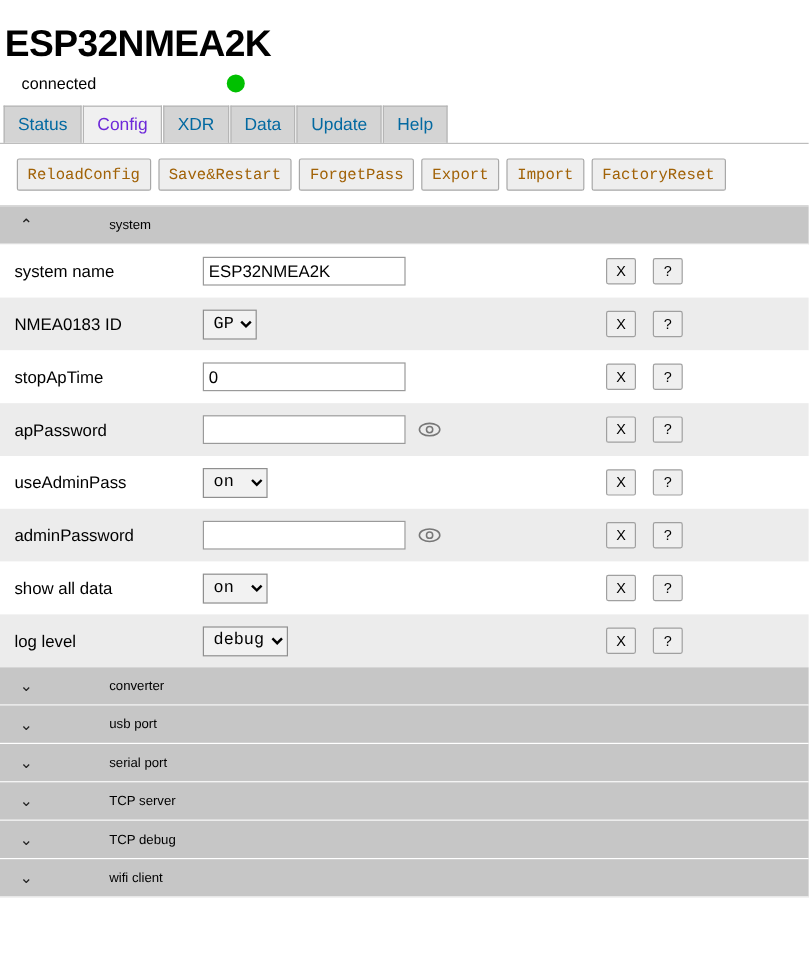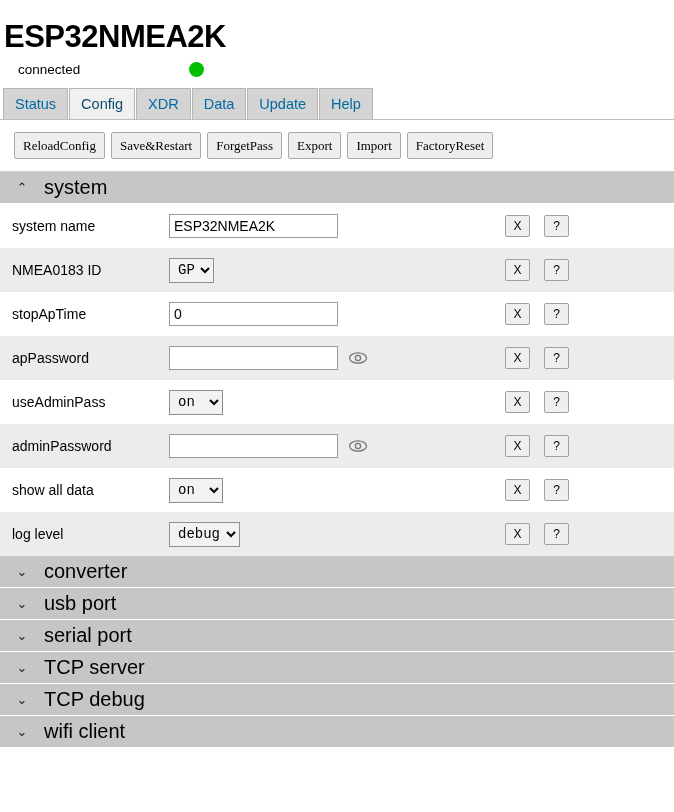--- a/index.html
+++ b/index.html
@@ -47,60 +47,60 @@
     background: #d4d4d4;
     border: 1px solid #b5b5b5;
     border-bottom: none;
     margin-right: 1px;
     color: #0369a1;
     cursor: pointer;
     line-height: 16px;
   }
   .tab.active {
     background: #f0f0f0;
-    color: #0c4a6e;
+    color: #6d28d9;
     font-weight: normal;
   }
 
   .btnbar {
     display: flex;
     align-items: center;
     padding: 12px 0 12px 14px;
     gap: 6px;
     border-bottom: 1px solid #cfcfcf;
   }
   .btn {
-    font-family: Liberation Serif, serif;
+    font-family: Liberation Mono, monospace;
     font-size: 13px;
     padding: 5px 8px;
     background: #eeeeee;
     border: 1px solid #a8a8a8;
     border-radius: 2px;
-    color: #000000;
+    color: #a16207;
     cursor: pointer;
     line-height: 15px;
   }
 
   .section-head {
     display: flex;
     align-items: center;
     height: 32px;
     background: #c6c6c6;
     border-bottom: 1px solid #ffffff;
     cursor: pointer;
   }
   .section-head.collapsed { background: #c6c6c6; }
   .chev {
     width: 44px;
     text-align: center;
     font-size: 13px;
     color: #222;
     line-height: 32px;
   }
-  .section-title { font-size: 20px; }
+  .section-title { font-size: 11px; margin-left: 47px; }
 
   .row {
     display: flex;
     align-items: center;
     height: 44px;
     position: relative;
     padding-left: 12px;
   }
   .row.odd { background: #ffffff; }
   .row.even { background: #ececec; }

